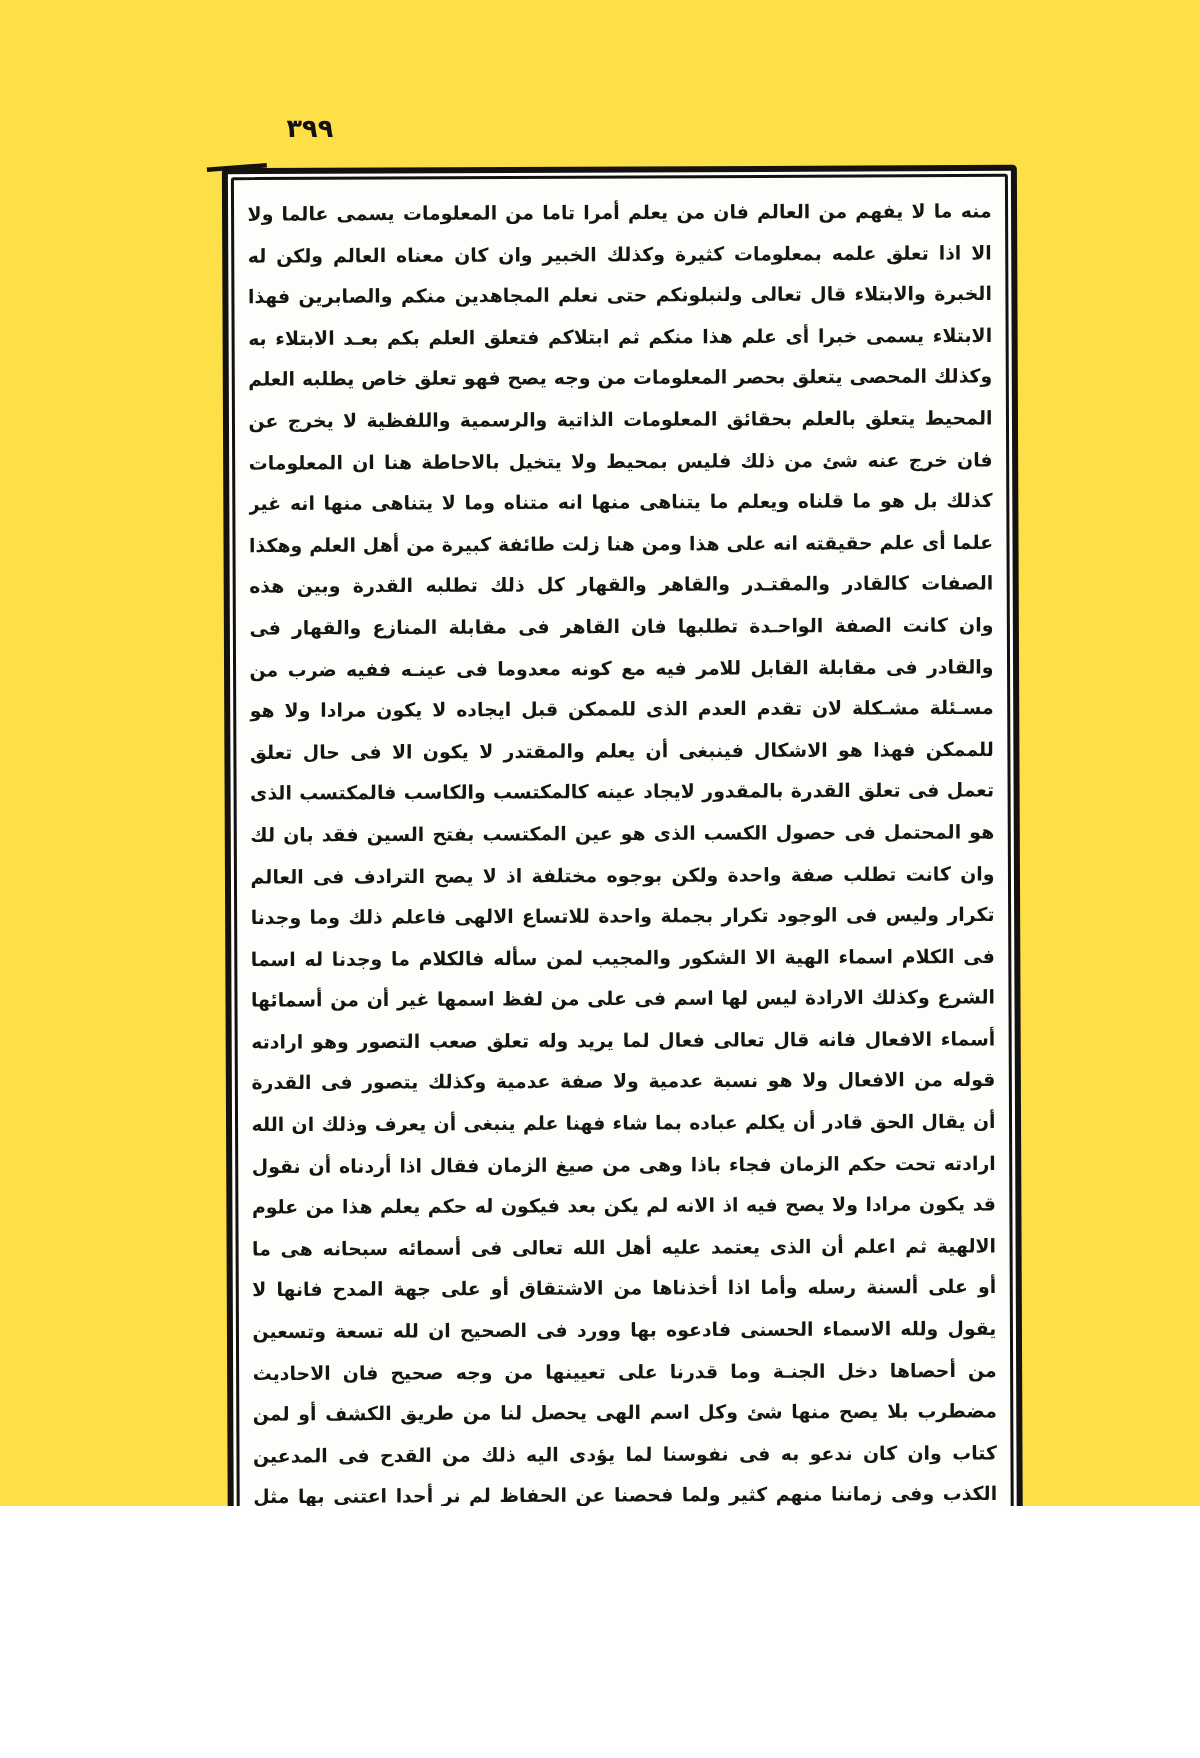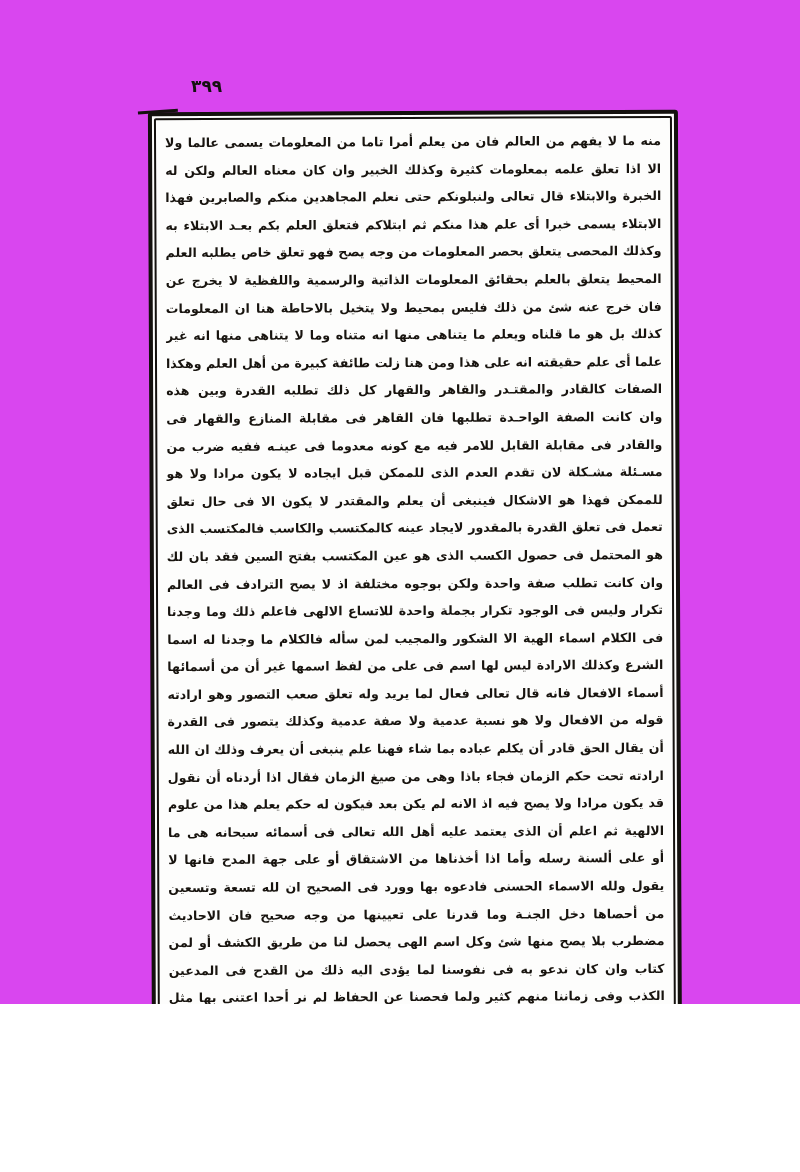--- a/index.html
+++ b/index.html
@@ -4,21 +4,21 @@
 <style>
   html, body {
     margin: 0;
     padding: 0;
     background: #ffffff;
   }
   .scan {
     position: relative;
     width: 800px;
     height: 1004px;
-    background: #d946ef;
+    background: #fde047;
     overflow: hidden;
     font-family: "DejaVu Sans", sans-serif;
   }
   .page-number {
     position: absolute;
     top: 76px;
     left: 191px;
     font-size: 17px;
     font-weight: bold;
     color: #141210;

